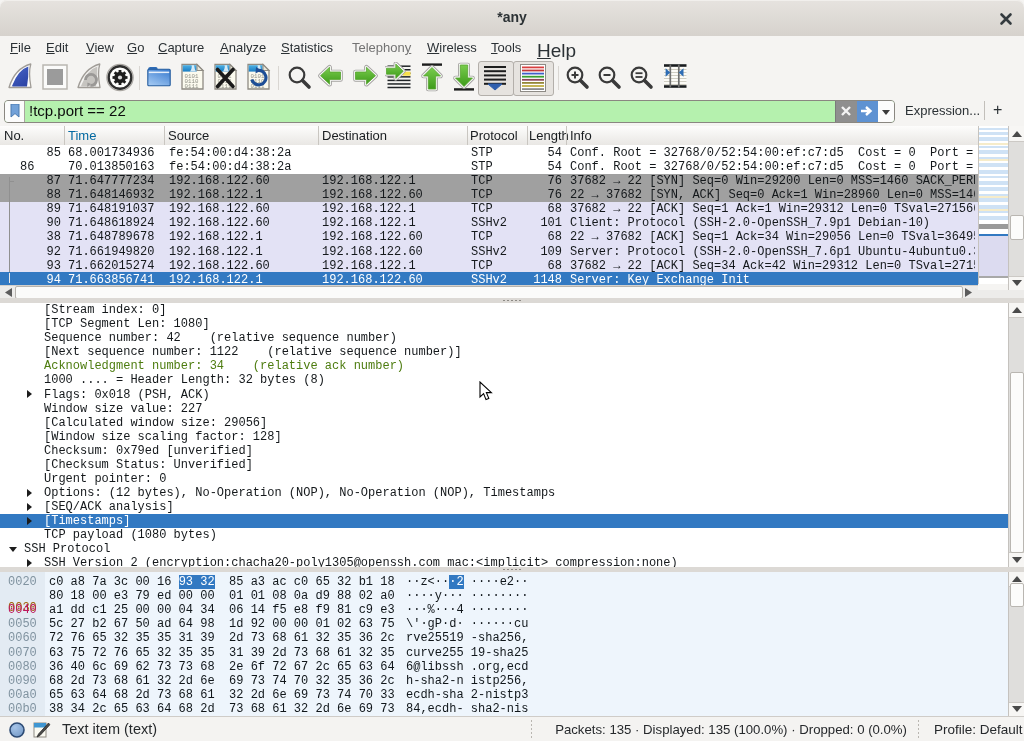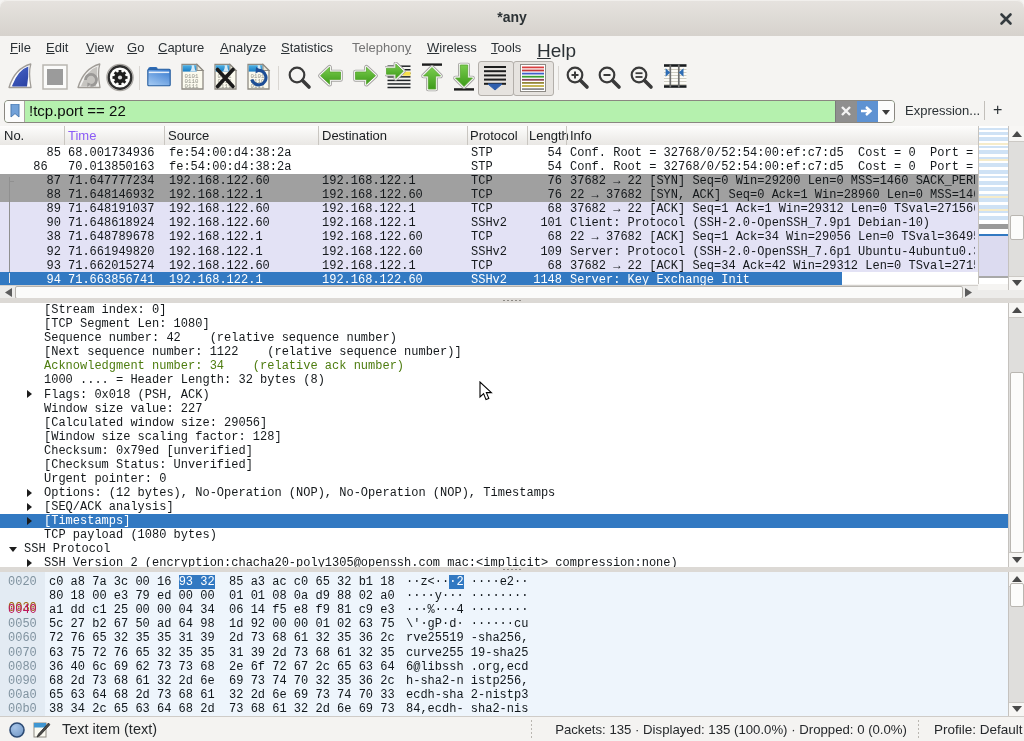--- a/index.html
+++ b/index.html
@@ -270,21 +270,21 @@
       <path d="M1 6 L9 6 M6 2 L10.5 6 L6 10" stroke="#ffffff" stroke-width="2.4" fill="none"></path>
     </svg>
   <div class="abs" style="left:873px;top:0;width:16px;height:21px;background:#fcfcfc;"></div>
   <div class="abs" style="left:877px;top:9px;width:0;height:0;border-top:5px solid #3c3c3c;border-left:4px solid transparent;border-right:4px solid transparent;"></div>
 </div>
 <div class="abs" style="left:905px;top:103px;font-size:13px;color:#2b3135;">Expression...</div>
 <div class="sep" style="left:984px;top:101px;height:19px;background:#c2bfba;"></div>
 <div class="abs" style="left:993px;top:101px;font-size:16px;color:#2b3135;">+</div>
 <div class="abs" style="left:0;top:126px;width:1024px;height:19px;background:linear-gradient(#fdfdfc,#e9e7e4);border-bottom:1px solid #c9c6c1;"></div>
 <div class="abs" style="left:4px;top:128px;font-size:13px;color:#191d20;">No.</div>
-<div class="abs" style="left:68px;top:128px;font-size:13px;color:#8b5cf6;">Time</div>
+<div class="abs" style="left:68px;top:128px;font-size:13px;color:#0369a1;">Time</div>
 <div class="abs" style="left:168px;top:128px;font-size:13px;color:#191d20;">Source</div>
 <div class="abs" style="left:322px;top:128px;font-size:13px;color:#191d20;">Destination</div>
 <div class="abs" style="left:470px;top:128px;font-size:13px;color:#191d20;">Protocol</div>
 <div class="abs" style="left:529px;top:128px;font-size:13px;color:#191d20;">Length</div>
 <div class="abs" style="left:570px;top:128px;font-size:13px;color:#191d20;">Info</div>
 <div class="sep" style="left:64px;top:126px;height:19px;background:#c9c6c1;"></div>
 <div class="sep" style="left:164px;top:126px;height:19px;background:#c9c6c1;"></div>
 <div class="sep" style="left:318px;top:126px;height:19px;background:#c9c6c1;"></div>
 <div class="sep" style="left:467px;top:126px;height:19px;background:#c9c6c1;"></div>
 <div class="sep" style="left:527px;top:126px;height:19px;background:#c9c6c1;"></div>
@@ -293,21 +293,21 @@
 <div class="abs" style="left:0;top:145.3px;width:978px;height:14.1px;background:#ffffff;color:#14181b;overflow:hidden;">
     <div class="abs mono" style="left:20px;top:0.5px;width:41px;text-align:right;">85</div>
     <div class="abs mono" style="left:68px;top:0.5px;">68.001734936</div>
     <div class="abs mono" style="left:169px;top:0.5px;">fe:54:00:d4:38:2a</div>
     <div class="abs mono" style="left:322px;top:0.5px;"></div>
     <div class="abs mono" style="left:471px;top:0.5px;">STP</div>
     <div class="abs mono" style="left:490px;top:0.5px;width:72px;text-align:right;">54</div>
     <div class="abs mono" style="left:570px;top:0.5px;width:405px;overflow:hidden;">Conf. Root = 32768/0/52:54:00:ef:c7:d5  Cost = 0  Port = 0x8001</div>
   </div>
 <div class="abs" style="left:0;top:159.4px;width:978px;height:14.1px;background:#ffffff;color:#14181b;overflow:hidden;">
-    <div class="abs mono" style="left:20px;top:0.5px;width:41px;text-align:center;">86</div>
+    <div class="abs mono" style="left:20px;top:0.5px;width:41px;text-align:left;">86</div>
     <div class="abs mono" style="left:68px;top:0.5px;">70.013850163</div>
     <div class="abs mono" style="left:169px;top:0.5px;">fe:54:00:d4:38:2a</div>
     <div class="abs mono" style="left:322px;top:0.5px;"></div>
     <div class="abs mono" style="left:471px;top:0.5px;">STP</div>
     <div class="abs mono" style="left:490px;top:0.5px;width:72px;text-align:right;">54</div>
     <div class="abs mono" style="left:570px;top:0.5px;width:405px;overflow:hidden;">Conf. Root = 32768/0/52:54:00:ef:c7:d5  Cost = 0  Port = 0x8001</div>
   </div>
 <div class="abs" style="left:0;top:173.5px;width:978px;height:14.1px;background:#a0a0a0;color:#14181b;overflow:hidden;">
     <div class="abs mono" style="left:20px;top:0.5px;width:41px;text-align:right;">87</div>
     <div class="abs mono" style="left:68px;top:0.5px;">71.647777234</div>
@@ -364,21 +364,21 @@
   </div>
 <div class="abs" style="left:0;top:258.1px;width:978px;height:14.1px;background:#e3e2f5;color:#14181b;overflow:hidden;">
     <div class="abs mono" style="left:20px;top:0.5px;width:41px;text-align:right;">93</div>
     <div class="abs mono" style="left:68px;top:0.5px;">71.662015274</div>
     <div class="abs mono" style="left:169px;top:0.5px;">192.168.122.60</div>
     <div class="abs mono" style="left:322px;top:0.5px;">192.168.122.1</div>
     <div class="abs mono" style="left:471px;top:0.5px;">TCP</div>
     <div class="abs mono" style="left:490px;top:0.5px;width:72px;text-align:right;">68</div>
     <div class="abs mono" style="left:570px;top:0.5px;width:405px;overflow:hidden;">37682 → 22 [ACK] Seq=34 Ack=42 Win=29312 Len=0 TSval=2715</div>
   </div>
-<div class="abs" style="left:0;top:272.2px;width:842px;height:14.1px;background:#3279c2;color:#ffffff;overflow:hidden;">
+<div class="abs" style="left:0;top:272.2px;width:978px;height:14.1px;background:#3279c2;color:#ffffff;overflow:hidden;">
     <div class="abs mono" style="left:20px;top:0.5px;width:41px;text-align:right;">94</div>
     <div class="abs mono" style="left:68px;top:0.5px;">71.663856741</div>
     <div class="abs mono" style="left:169px;top:0.5px;">192.168.122.1</div>
     <div class="abs mono" style="left:322px;top:0.5px;">192.168.122.60</div>
     <div class="abs mono" style="left:471px;top:0.5px;">SSHv2</div>
     <div class="abs mono" style="left:490px;top:0.5px;width:72px;text-align:right;">1148</div>
     <div class="abs mono" style="left:570px;top:0.5px;width:405px;overflow:hidden;">Server: Key Exchange Init</div>
   </div>
 <div class="abs" style="left:9px;top:177px;width:1px;height:95px;background:#909090;"></div>
 <div class="abs" style="left:9px;top:181px;width:5px;height:1px;background:#909090;"></div>

